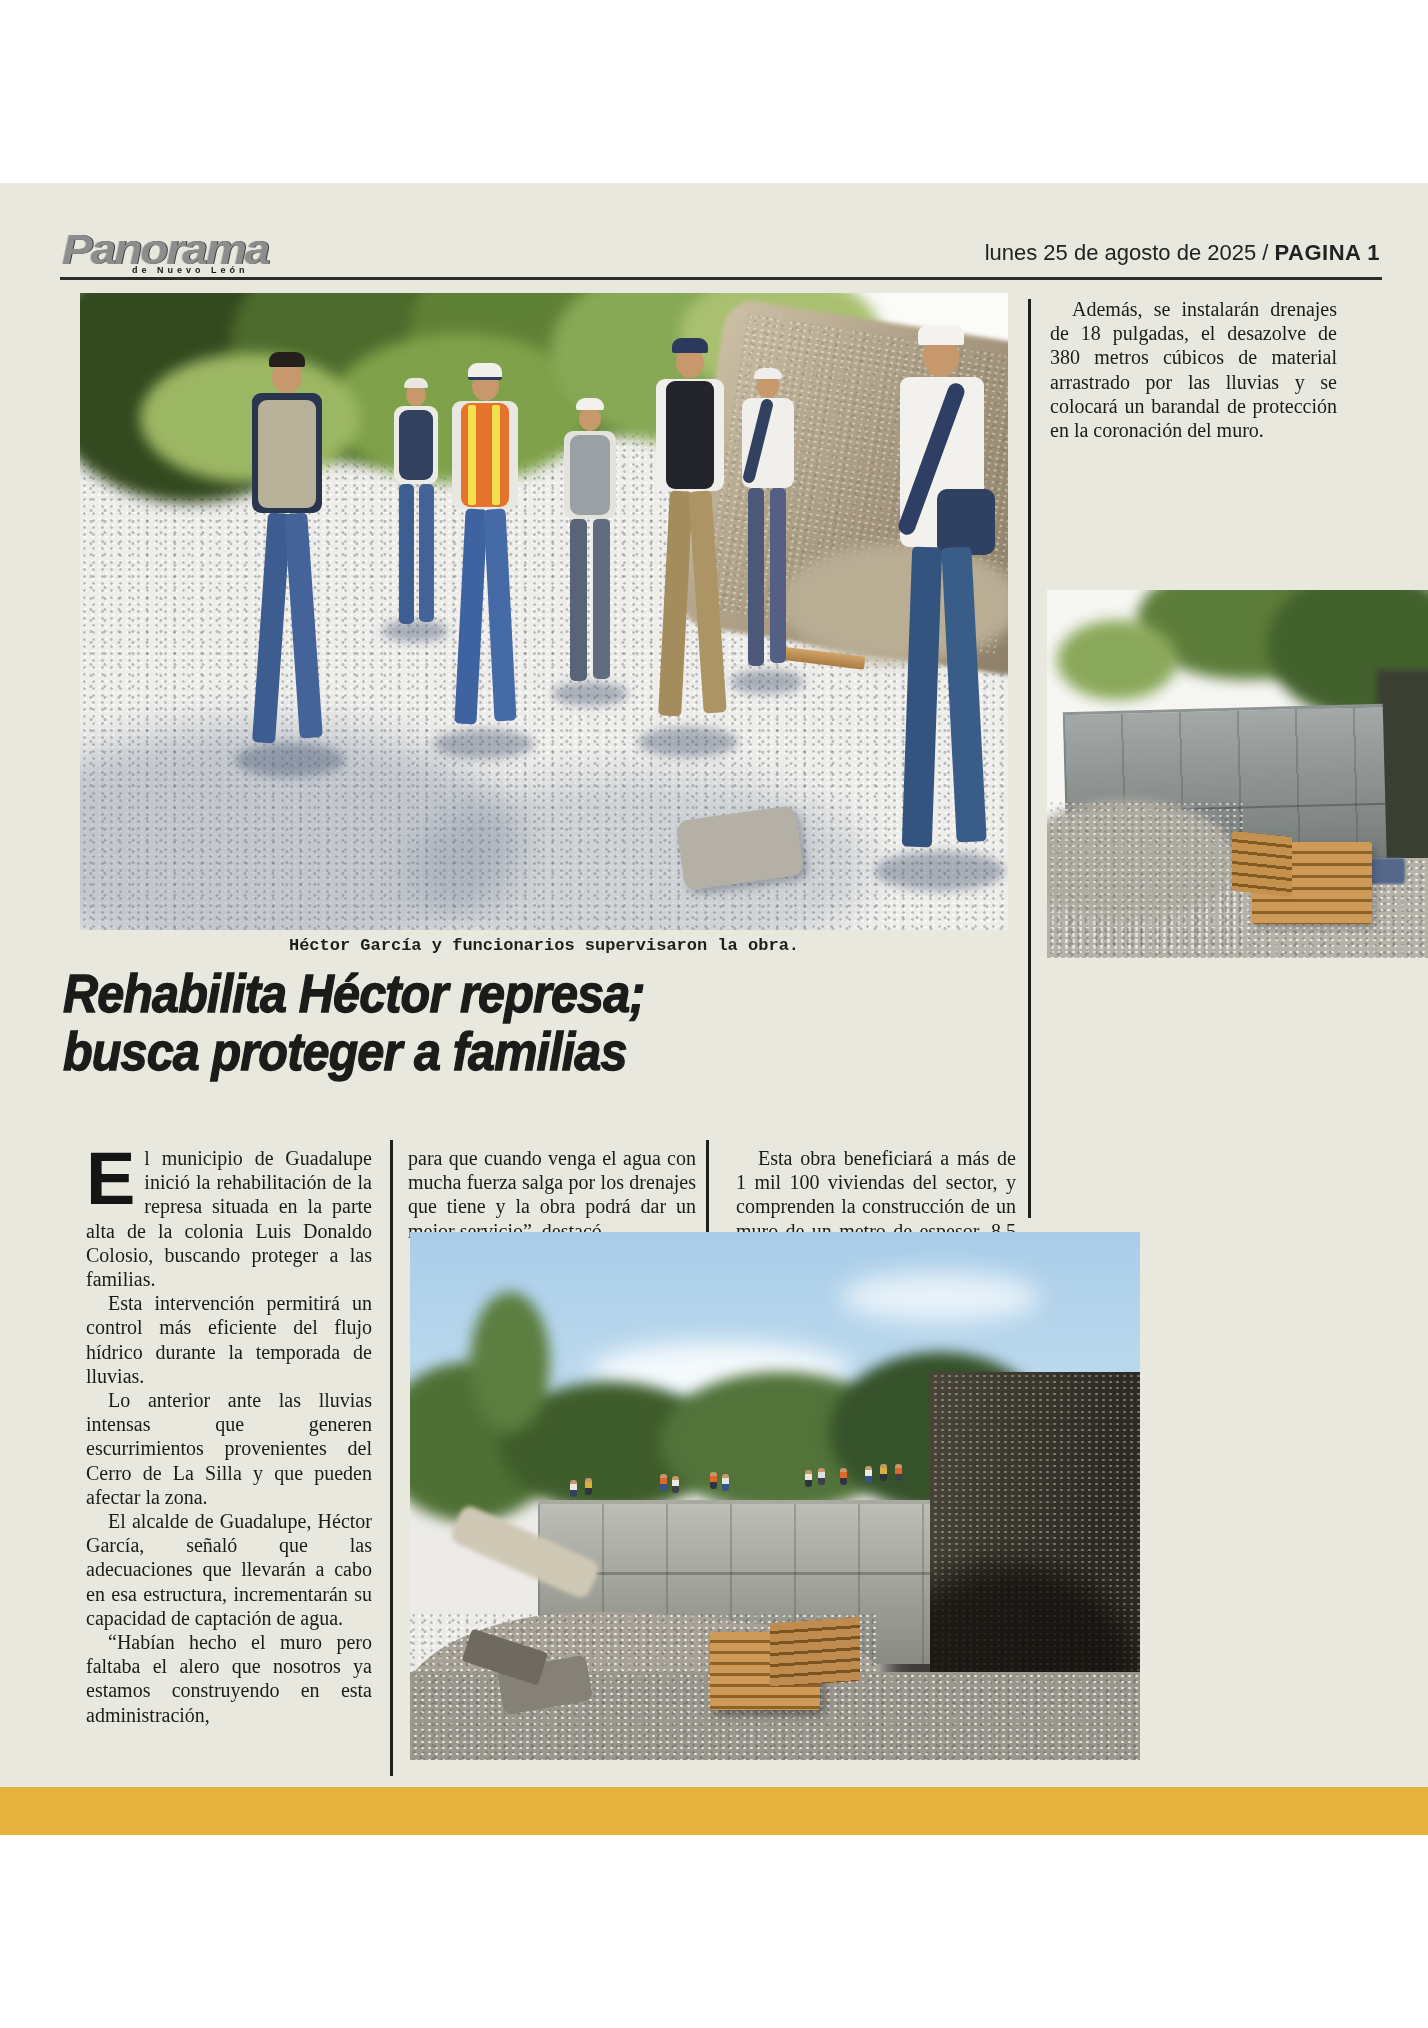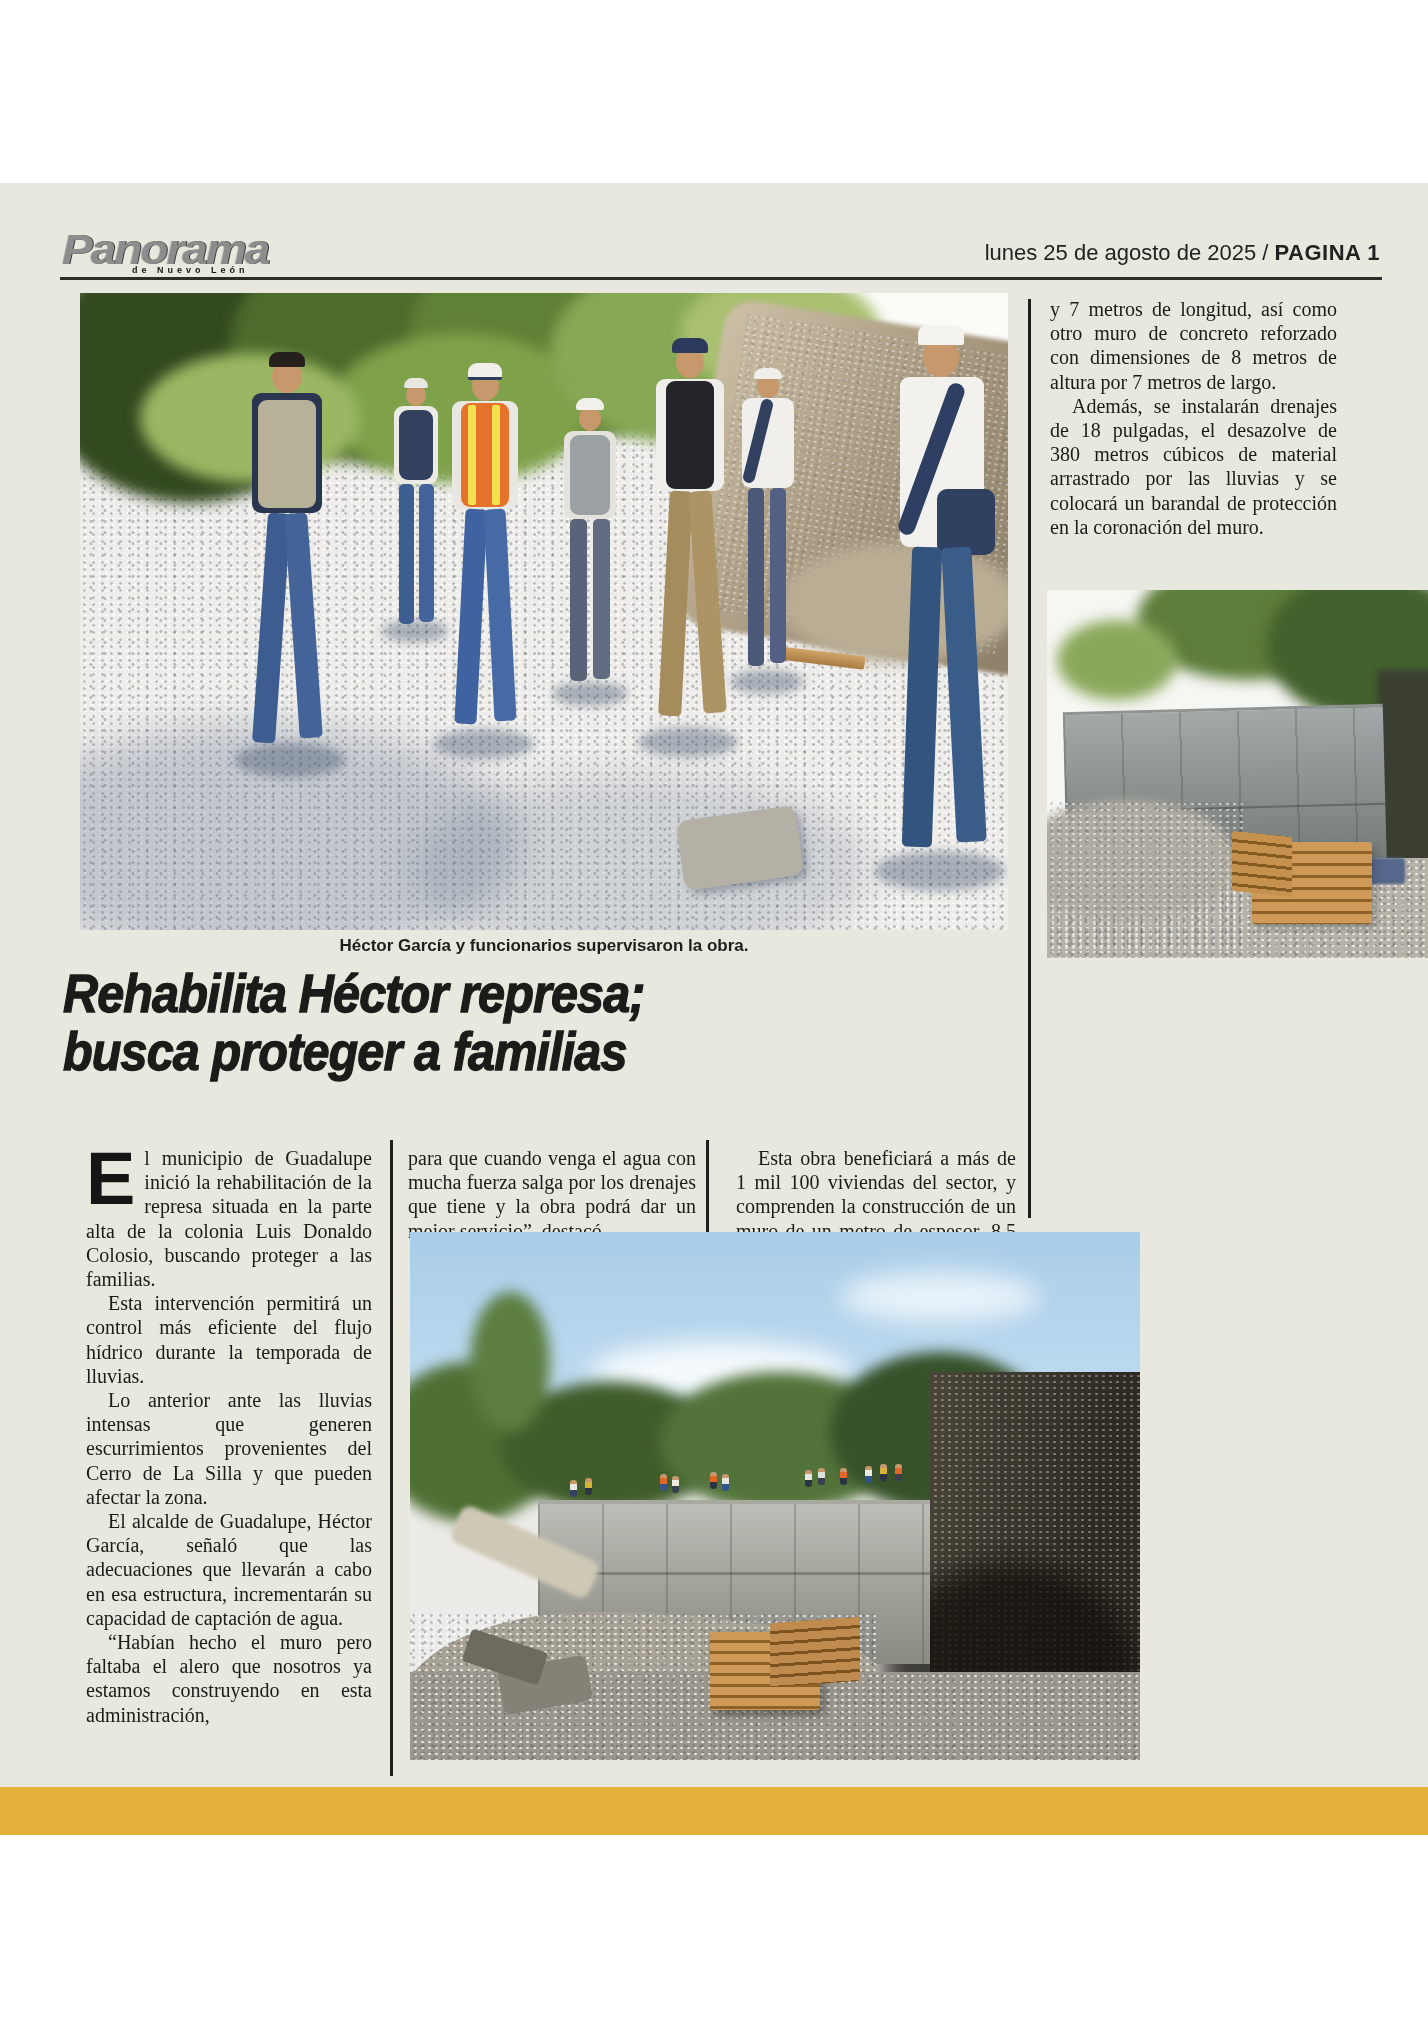--- a/index.html
+++ b/index.html
@@ -30,21 +30,21 @@
   .prt{position:absolute;}
   .head{position:absolute;border-radius:50%;background:#c7986c;}
   .cap{position:absolute;border-radius:9px 9px 2px 2px;}
   .torso{position:absolute;border-radius:9px;}
   .leg{position:absolute;border-radius:5px;}
   .shad{position:absolute;border-radius:50%;background:rgba(70,86,112,.42);filter:blur(5px);}
   .tinyp{position:absolute;width:7px;height:17px;border-radius:3px;}
   .plank{position:absolute;background:linear-gradient(#d2a468,#a97c43);border-radius:2px;}
   
   #main-caption{left:80px;top:936px;width:928px;text-align:center;
-     font-family:Liberation Sans, sans-serif;font-weight:bold;font-size:17px;color:#1e1e1c;}
+     font-family:Liberation Mono, monospace;font-weight:bold;font-size:17px;color:#1e1e1c;}
   #headline{left:63px;top:964px;width:960px;font-family:"Liberation Sans",sans-serif;
      font-weight:bold;font-style:italic;font-size:54px;line-height:58px;color:#1b1b19;
      letter-spacing:-1px;-webkit-text-stroke:1.3px #1b1b19;}
   #headline span{display:inline-block;transform:scaleX(.9);transform-origin:left;white-space:nowrap;}
   #pull-quote{left:1068px;top:1032px;width:268px;font-family:"Liberation Sans",sans-serif;
      font-weight:bold;font-size:30px;line-height:37px;color:#2d2d2b;letter-spacing:.2px;}
   
   .serifcol{font-size:20px;line-height:24.2px;text-align:justify;color:#1b1b19;}
   .serifcol p{margin:0;}
   .serifcol p.ind{text-indent:22px;}
@@ -162,21 +162,20 @@
   </div>
   <div class="abs" id="main-caption">Héctor García y funcionarios supervisaron la obra.</div>
 
   <div class="abs" id="headline">
     <span>Rehabilita Héctor represa;</span><br>
     <span>busca proteger a familias</span>
   </div>
 
   <div class="abs vrule" style="left:1028px;top:299px;height:919px;"></div>
   <div class="abs serifcol" style="left:1050px;top:297px;width:287px;">
-    <p>y 7 metros de longitud, así como otro muro de concreto reforzado con dimensiones de 8 metros de altura por 7 metros de largo.</p>
     <p class="ind">Además, se instalarán drenajes de 18 pulgadas, el desazolve de 380 met­ros cúbicos de material arrastrado por las lluvias y se colocará un barandal de protección en la coronación del muro.</p>
   </div>
 
   <div class="abs photo" style="left:1047px;top:590px;width:381px;height:368px;background:#f6f6f3;">
     <div class="blob" style="left:90px;top:-30px;width:220px;height:120px;background:#5d7d3a;"></div>
     <div class="blob" style="left:220px;top:-20px;width:200px;height:150px;background:#42612c;"></div>
     <div class="blob" style="left:10px;top:30px;width:120px;height:80px;background:#8aa85a;"></div>
     <div class="prt" style="left:330px;top:80px;width:60px;height:230px;background:#3b3f32;filter:blur(3px);"></div>
 
     <div class="prt" style="left:18px;top:118px;width:320px;height:170px;transform:rotate(-1.5deg);background:linear-gradient(#a3a8a8,#7f8583 70%,#6f7470);border-top:3px solid #8e9492;">

